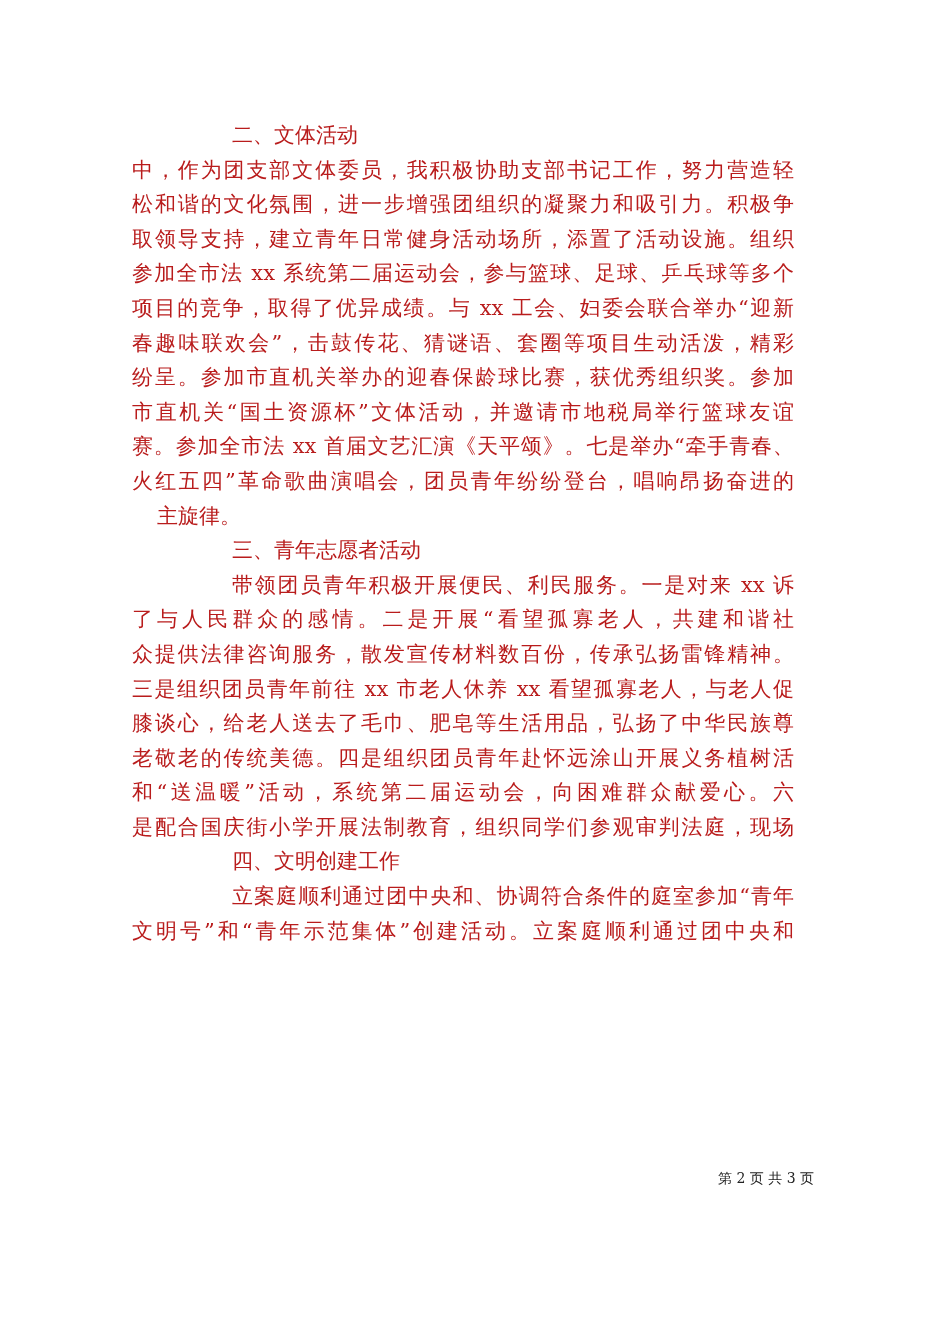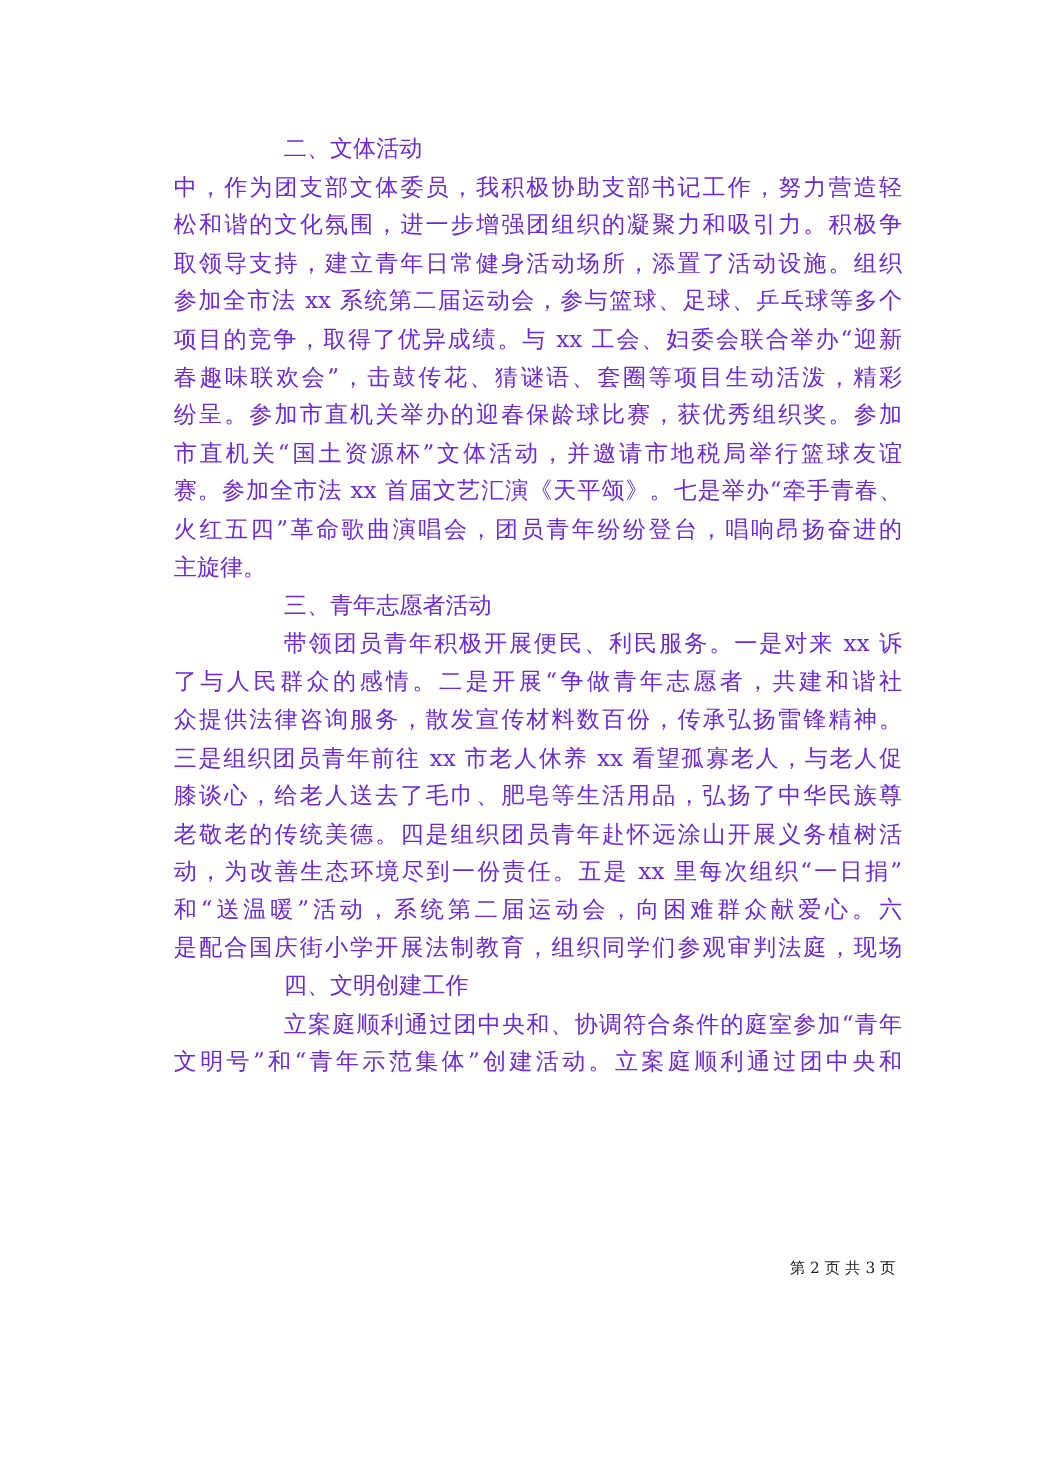--- a/index.html
+++ b/index.html
@@ -1,33 +1,33 @@
 <!DOCTYPE html>
 <html><head>
 <meta charset="utf-8">
 <style>
   html, body { margin: 0; padding: 0; background: #ffffff; }
   body { width: 950px; height: 1344px; position: relative; overflow: hidden; }
   .page {
     position: absolute; left: 0; top: 0; width: 950px; height: 1344px; background: #ffffff;
   }
   .content {
-    position: absolute; left: 158px; top: 118px; width: 662px;
+    position: absolute; left: 132px; top: 118px; width: 662px;
     font-family: "DejaVu Serif", "Liberation Serif", serif;
-    font-size: 21px; color: #6d28d9;
+    font-size: 21px; color: #b91c1c;
   }
   .line {
     height: 34.6px; line-height: 34.6px; white-space: nowrap;
     text-align: justify; text-align-last: justify;
   }
-  .line.last { text-align-last: left; }
+  .line.last { text-align-last: left; margin-left: 25px; }
   .line.indent { padding-left: 100px; }
   .line.heading { padding-left: 100px; text-align-last: left; }
   .footer {
-    position: absolute; left: 718px; top: 1144px;
+    position: absolute; left: 718px; top: 1170px;
     font-family: "DejaVu Serif", "Liberation Serif", serif;
     font-size: 14px; color: #222222; white-space: nowrap;
   }
 </style>
 </head>
 <body>
 
 <div class="page">
   <div class="content">
 
@@ -39,26 +39,25 @@
     <div class="line">项目的竞争，取得了优异成绩。与 xx 工会、妇委会联合举办“迎新</div>
     <div class="line">春趣味联欢会”，击鼓传花、猜谜语、套圈等项目生动活泼，精彩</div>
     <div class="line">纷呈。参加市直机关举办的迎春保龄球比赛，获优秀组织奖。参加</div>
     <div class="line">市直机关“国土资源杯”文体活动，并邀请市地税局举行篮球友谊</div>
     <div class="line">赛。参加全市法 xx 首届文艺汇演《天平颂》。七是举办“牵手青春、</div>
     <div class="line">火红五四”革命歌曲演唱会，团员青年纷纷登台，唱响昂扬奋进的</div>
     <div class="line last">主旋律。</div>
 
     <div class="line heading">三、青年志愿者活动</div>
     <div class="line indent">带领团员青年积极开展便民、利民服务。一是对来 xx 诉</div>
-    <div class="line">了与人民群众的感情。二是开展“争做青年志愿者，共建和谐社</div>
+    <div class="line">了与人民群众的感情。二是开展“看望孤寡老人，共建和谐社</div>
     <div class="line">众提供法律咨询服务，散发宣传材料数百份，传承弘扬雷锋精神。</div>
     <div class="line">三是组织团员青年前往 xx 市老人休养 xx 看望孤寡老人，与老人促</div>
     <div class="line">膝谈心，给老人送去了毛巾、肥皂等生活用品，弘扬了中华民族尊</div>
     <div class="line">老敬老的传统美德。四是组织团员青年赴怀远涂山开展义务植树活</div>
-    <div class="line">动，为改善生态环境尽到一份责任。五是 xx 里每次组织“一日捐”</div>
     <div class="line">和“送温暖”活动，系统第二届运动会，向困难群众献爱心。六</div>
     <div class="line">是配合国庆街小学开展法制教育，组织同学们参观审判法庭，现场</div>
 
     <div class="line heading">四、文明创建工作</div>
     <div class="line indent">立案庭顺利通过团中央和、协调符合条件的庭室参加“青年</div>
     <div class="line">文明号”和“青年示范集体”创建活动。立案庭顺利通过团中央和</div>
 
   </div>
 
   <div class="footer">第 2 页 共 3 页</div>

